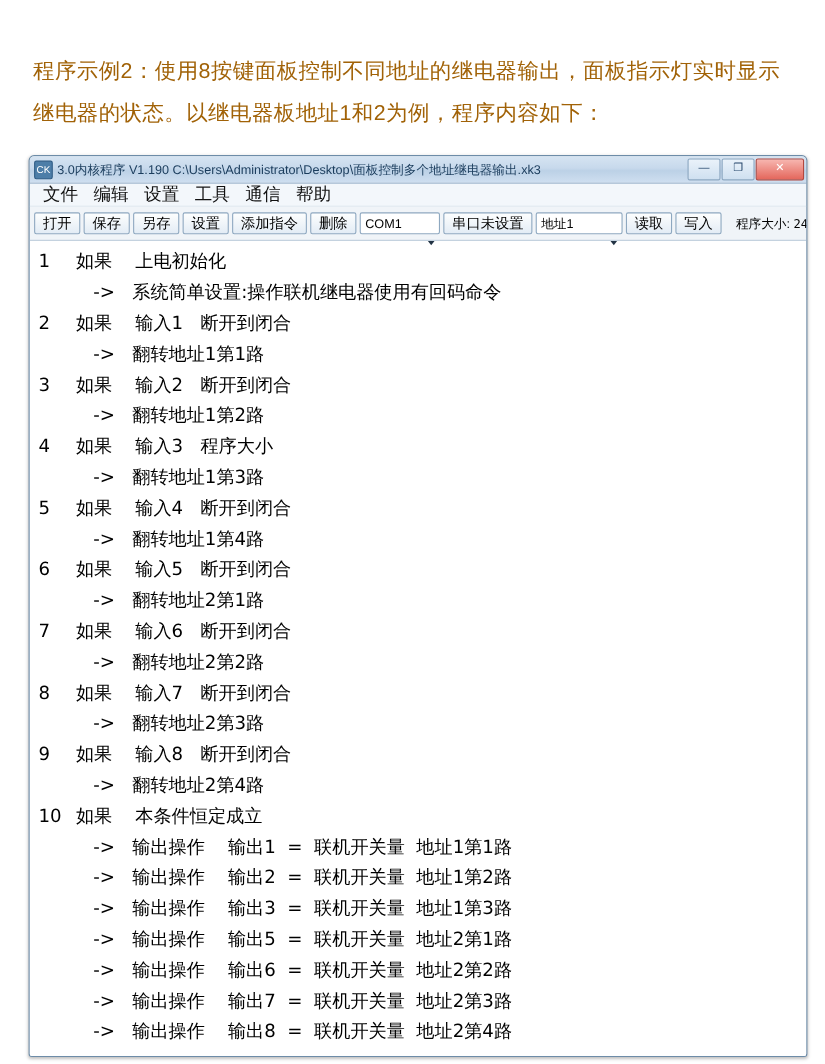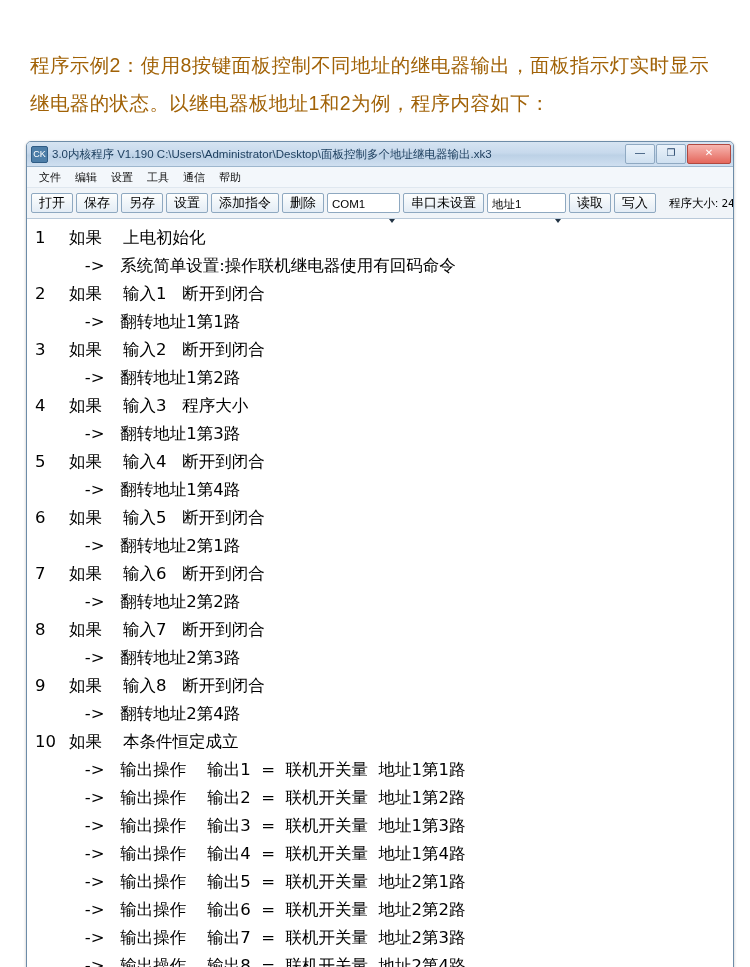--- a/index.html
+++ b/index.html
@@ -96,21 +96,21 @@
   .menubar {
     height: 20px;
     display: flex;
     align-items: center;
     gap: 0;
     padding-left: 5px;
     background: #f3f7fb;
     border-bottom: 1px solid #dfe7ef;
   }
   .menu-item {
-    font-size: 11px;
+    font-size: 16px;
     padding: 1px 7px;
     color: #111;
     white-space: nowrap;
   }
 
   
   .toolbar {
     height: 26px;
     display: flex;
     align-items: center;
@@ -266,19 +266,18 @@
       <div class="line"><span class="ln">7</span><span class="body-txt">如果    输入6   断开到闭合</span></div>
       <div class="line"><span class="ln"></span><span class="body-txt">   -&gt;   翻转地址2第2路</span></div>
       <div class="line"><span class="ln">8</span><span class="body-txt">如果    输入7   断开到闭合</span></div>
       <div class="line"><span class="ln"></span><span class="body-txt">   -&gt;   翻转地址2第3路</span></div>
       <div class="line"><span class="ln">9</span><span class="body-txt">如果    输入8   断开到闭合</span></div>
       <div class="line"><span class="ln"></span><span class="body-txt">   -&gt;   翻转地址2第4路</span></div>
       <div class="line"><span class="ln">10</span><span class="body-txt">如果    本条件恒定成立</span></div>
       <div class="line"><span class="ln"></span><span class="body-txt">   -&gt;   输出操作    输出1  =  联机开关量  地址1第1路</span></div>
       <div class="line"><span class="ln"></span><span class="body-txt">   -&gt;   输出操作    输出2  =  联机开关量  地址1第2路</span></div>
       <div class="line"><span class="ln"></span><span class="body-txt">   -&gt;   输出操作    输出3  =  联机开关量  地址1第3路</span></div>
-      <div class="line"><span class="ln"></span><span class="body-txt">   -&gt;   输出操作    输出4  =  联机开关量  地址1第4路</span></div>
       <div class="line"><span class="ln"></span><span class="body-txt">   -&gt;   输出操作    输出5  =  联机开关量  地址2第1路</span></div>
       <div class="line"><span class="ln"></span><span class="body-txt">   -&gt;   输出操作    输出6  =  联机开关量  地址2第2路</span></div>
       <div class="line"><span class="ln"></span><span class="body-txt">   -&gt;   输出操作    输出7  =  联机开关量  地址2第3路</span></div>
       <div class="line"><span class="ln"></span><span class="body-txt">   -&gt;   输出操作    输出8  =  联机开关量  地址2第4路</span></div>
     </div>
 </div>
 
 </body></html>

